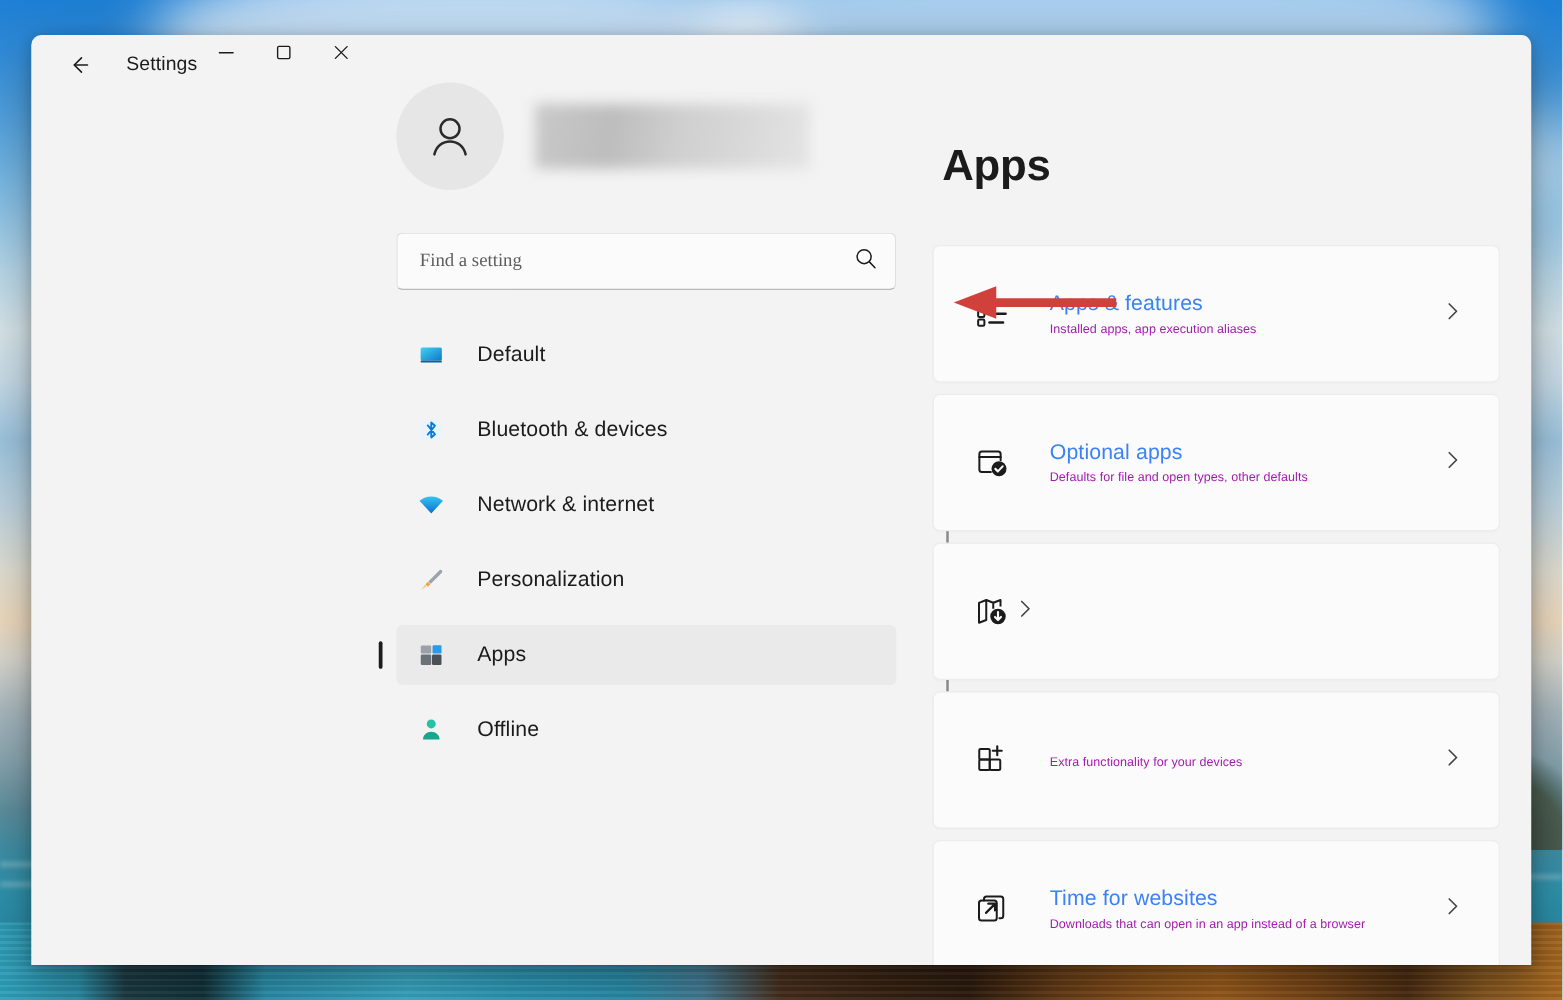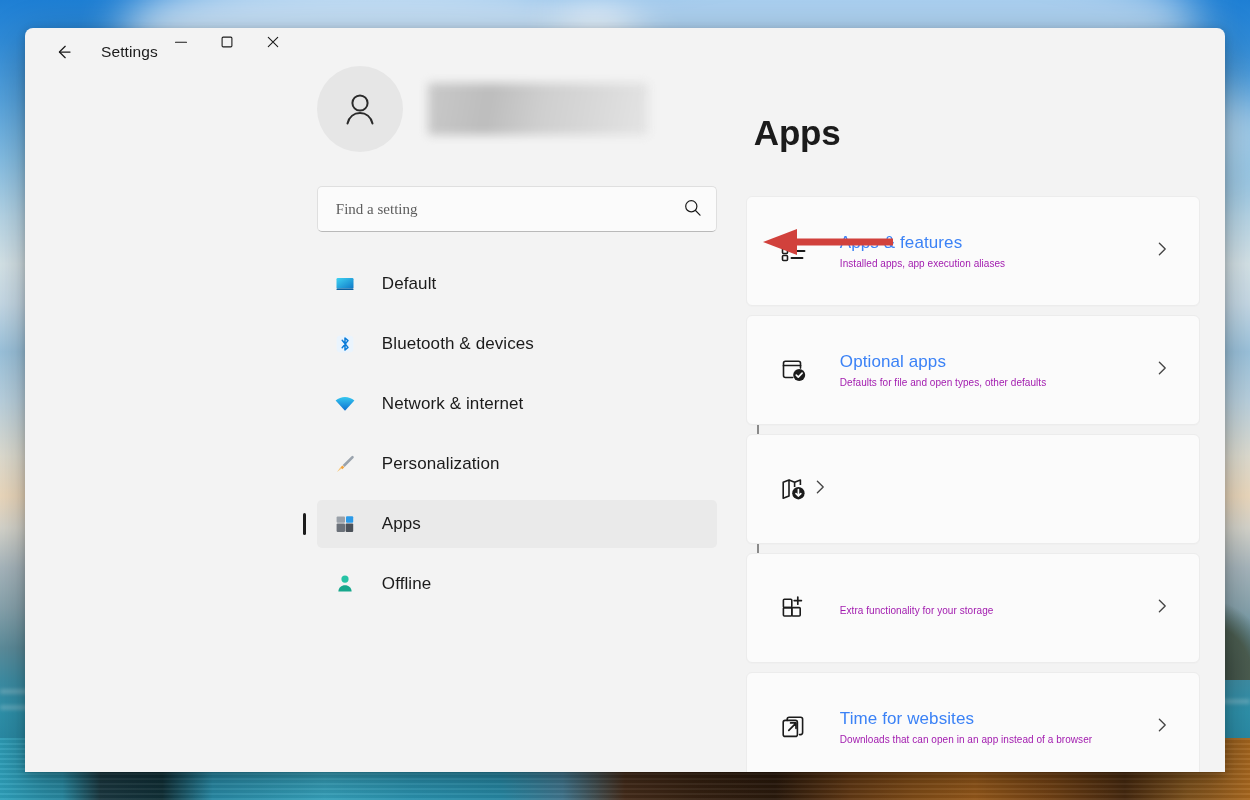--- a/index.html
+++ b/index.html
@@ -421,21 +421,21 @@
           <div class="card">
             <span class="card-icon">
               <svg width="30" height="30" viewBox="0 0 30 30" fill="none" aria-hidden="true">
                 <rect x="4.4" y="6.2" width="8.4" height="8.4" rx="1" stroke="#1b1b1b" stroke-width="1.6"></rect>
                 <rect x="4.4" y="14.6" width="8.4" height="8.4" rx="1" stroke="#1b1b1b" stroke-width="1.6"></rect>
                 <rect x="12.8" y="14.6" width="8.4" height="8.4" rx="1" stroke="#1b1b1b" stroke-width="1.6"></rect>
                 <path d="M18.8 4v7.2M15.2 7.6h7.2" stroke="#1b1b1b" stroke-width="1.7" stroke-linecap="round"></path>
               </svg>
             </span>
             <span class="card-text">
-              <span class="card-sub" style="display:block">Extra functionality for your storage</span>
+              <span class="card-sub" style="display:block">Extra functionality for your devices</span>
             </span>
             <span class="card-chevron">
               <svg width="18" height="18" viewBox="0 0 18 18" fill="none" aria-hidden="true">
                 <path d="M6.4 3.2 12.2 9l-5.8 5.8" stroke="currentColor" stroke-width="1.35" stroke-linecap="round" stroke-linejoin="round"></path>
               </svg>
             </span>
           </div>
 
           <div class="card">
             <span class="card-icon">

